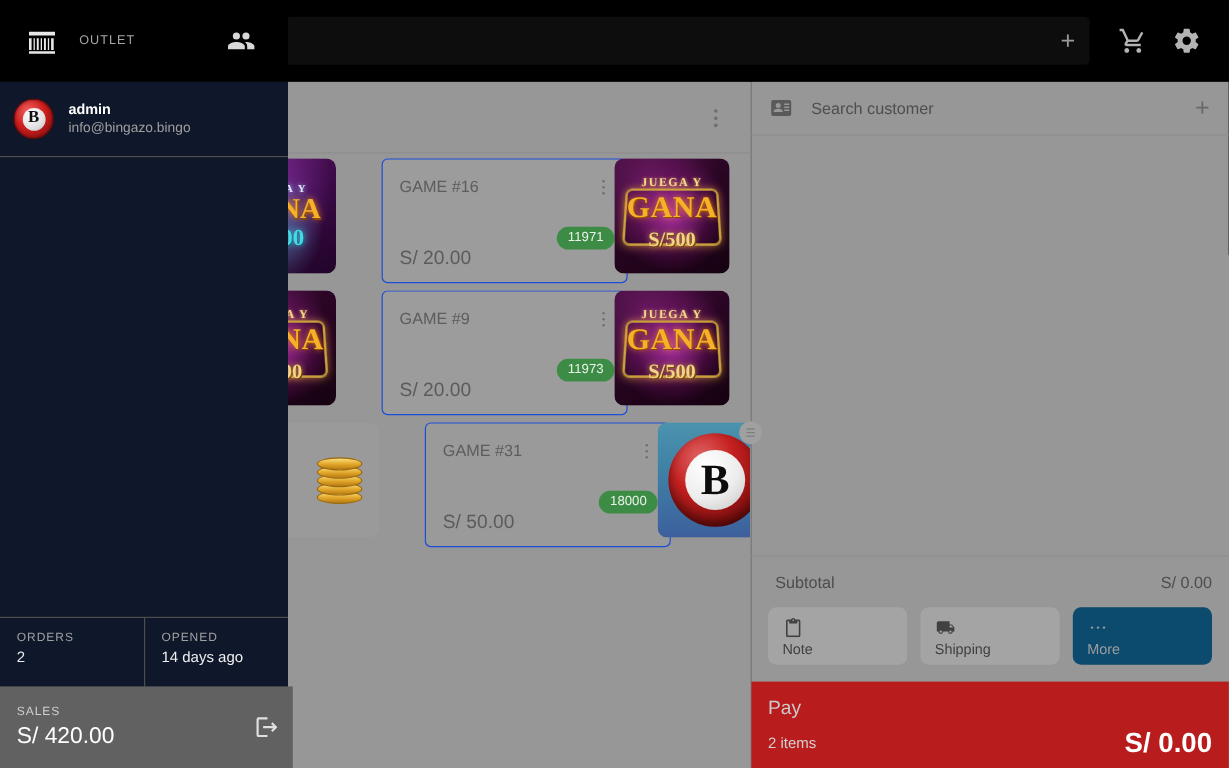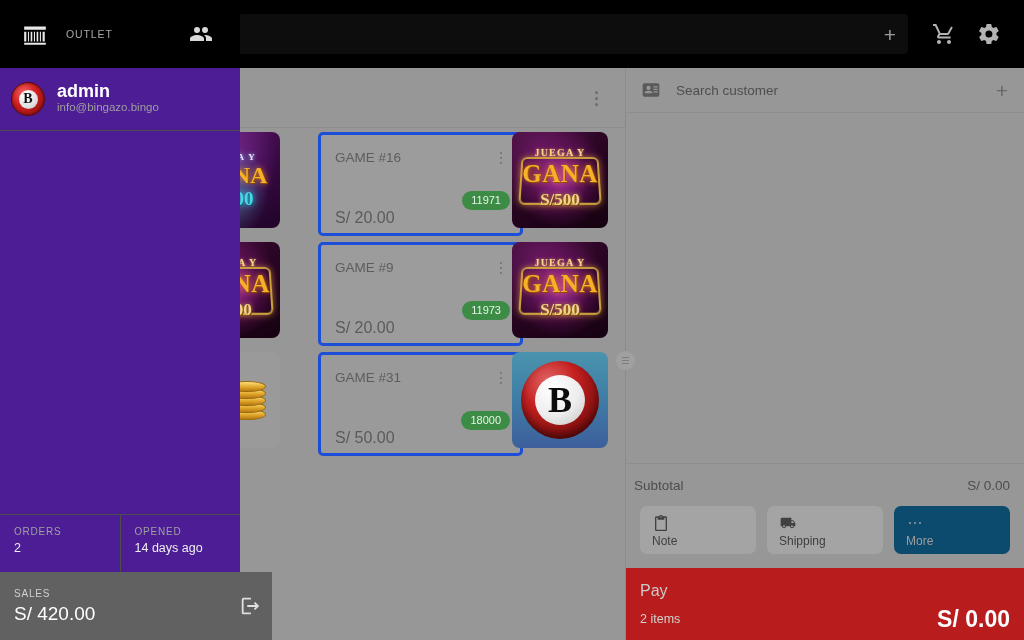--- a/index.html
+++ b/index.html
@@ -23,21 +23,21 @@
   }
   .topbar-icon{
     position:absolute;top:20px;width:28px;height:28px;
     color:#b3b3b3;display:flex;align-items:center;justify-content:center;
   }
   .topbar-icon svg{width:24px;height:24px;fill:#b3b3b3;}
   .ti-cart{left:930px;}
   .ti-gear{left:975px;}
 
   
-  .sidebar{position:absolute;left:0;top:0;width:240px;height:640px;background:#4c1d95;z-index:20;}
+  .sidebar{position:absolute;left:0;top:0;width:240px;height:640px;background:#0f172a;z-index:20;}
   .sb-head{
     position:absolute;left:0;top:0;width:240px;height:68px;background:#000;
     display:flex;align-items:center;
   }
   .sb-store-icon{width:30px;height:30px;margin-left:20px;display:flex;align-items:center;justify-content:center;}
   .sb-store-icon svg{width:26px;height:26px;fill:#e8e8e8;}
   .sb-head-text{margin-left:16px;flex:1;}
   .sb-outlet{color:#a8a8a8;font-size:10.5px;letter-spacing:.9px;line-height:14px;}
   .sb-outlet-name{color:#fff;font-size:15px;font-weight:bold;line-height:17px;}
   .sb-people-icon{width:30px;margin-right:24px;display:flex;align-items:center;justify-content:center;}
@@ -56,34 +56,34 @@
     box-shadow:inset 0 0 3px rgba(0,0,0,.5);
   }
   .avatar .ball{
     width:19px;height:19px;border-radius:50%;
     background:radial-gradient(circle at 35% 28%, #ffffff 0%, #e2e2e2 60%, #bdbdbd 100%);
     display:flex;align-items:center;justify-content:center;
     color:#111;font-size:14px;font-weight:bold;font-family:"Liberation Serif", serif;
     line-height:1;
   }
   .sb-user-text{margin-left:12px;}
-  .sb-user-name{color:#fff;font-size:18px;font-weight:bold;line-height:17px;}
+  .sb-user-name{color:#fff;font-size:12px;font-weight:bold;line-height:17px;}
   .sb-user-mail{color:#9e9e9e;font-size:11.5px;line-height:15px;}
 
   .sb-stats{
     position:absolute;left:0;top:514px;width:240px;height:58px;
     display:flex;border-top:1px solid #4d4d4d;box-sizing:border-box;
   }
   .sb-stat{flex:1;padding:10px 0 0 14px;box-sizing:border-box;}
   .sb-stat + .sb-stat{border-left:1px solid #4d4d4d;}
   .sb-stat-label{color:#a0a0a0;font-size:10px;letter-spacing:.8px;line-height:14px;}
   .sb-stat-value{color:#eee;font-size:12.5px;line-height:18px;}
 
   .sb-sales{
-    position:absolute;left:0;top:572px;width:272px;height:68px;background:#616161;
+    position:absolute;left:0;top:572px;width:244px;height:68px;background:#616161;
     display:flex;align-items:center;
   }
   .sb-sales-inner{flex:1;padding-left:14px;}
   .sb-sales-label{color:#cfcfcf;font-size:10px;letter-spacing:.8px;line-height:15px;}
   .sb-sales-value{color:#fff;font-size:19px;line-height:25px;}
   .sb-logout{width:44px;display:flex;align-items:center;justify-content:center;}
   .sb-logout svg{width:22px;height:22px;fill:#e0e0e0;}
 
   
   .products{
@@ -97,29 +97,29 @@
   .dots-v{
     position:absolute;right:20px;top:20px;width:18px;height:20px;
     display:flex;flex-direction:column;align-items:center;justify-content:center;gap:3px;
   }
   .dots-v i{width:3px;height:3px;border-radius:50%;background:#6d6d6d;display:block;}
 
   .prod-list{position:absolute;left:0;top:61px;width:385px;height:480px;}
   .prod-row{position:absolute;left:0;width:385px;height:110px;}
   .prod-row.r0{top:0;}
   .prod-row.r1{top:110px;}
-  .prod-row.r2{top:220px;}
+  .prod-row.r2{top:220px;margin-left:36px;}
 
   
   .thumb-left{
     position:absolute;left:-56px;top:3px;width:96px;height:96px;border-radius:8px;overflow:hidden;
   }
   .card{
     position:absolute;left:78px;top:3px;width:205px;height:104px;
-    background:#9c9c9c;border:3px solid #1d4ed8;border-radius:5px;box-sizing:border-box;
+    background:#9c9c9c;border:1px solid #1d4ed8;border-radius:5px;box-sizing:border-box;
   }
   .card.plain{background:#9a9a9a;}
   .card-title{position:absolute;left:14px;top:15px;color:#5d5d5d;font-size:13.5px;}
   .card-price{position:absolute;left:14px;top:74px;color:#5b5b5b;font-size:16px;}
   .card-dots{position:absolute;right:12px;top:14px;width:14px;height:18px;
     display:flex;flex-direction:column;align-items:center;justify-content:center;gap:2.5px;}
   .card-dots i{width:2.5px;height:2.5px;border-radius:50%;background:#6f6f6f;display:block;}
   .card-badge{
     position:absolute;right:10px;top:56px;height:19px;padding:0 9px;border-radius:10px;
     background:#3c8c45;color:#e9f3ea;font-size:11px;line-height:19px;
@@ -200,21 +200,21 @@
   .cart-search .cicon svg{width:20px;height:20px;fill:#5a5a5a;}
   .cart-search .ctext{margin-left:14px;color:#4e4e4e;font-size:13.5px;flex:1;}
   .cart-search .cplus{margin-right:16px;color:#686868;font-size:21px;line-height:1;font-weight:300;}
   .cart-body{position:absolute;left:0;top:46px;width:398px;height:349px;}
 
   .subtotal{
     position:absolute;left:0;top:395px;width:398px;height:44px;
     border-top:1px solid #8d8d8d;box-sizing:border-box;
     display:flex;align-items:center;
   }
-  .subtotal-label{margin-left:8px;color:#4d4d4d;font-size:13.5px;flex:1;}
+  .subtotal-label{margin-left:20px;color:#4d4d4d;font-size:13.5px;flex:1;}
   .subtotal-value{margin-right:14px;color:#4d4d4d;font-size:13.5px;}
 
   .actions{position:absolute;left:0;top:438px;width:398px;height:60px;display:flex;gap:11px;padding:0 14px;box-sizing:border-box;}
   .action{
     flex:1;height:48px;border-radius:7px;background:#a4a4a4;position:relative;
   }
   .action.dark{background:#0c4a6e;}
   .action .aicon{position:absolute;left:12px;top:8px;width:18px;height:18px;display:flex;align-items:center;justify-content:center;}
   .action .aicon svg{width:16px;height:16px;fill:#414141;}
   .action .alabel{position:absolute;left:12px;top:28px;color:#3f3f3f;font-size:12px;}

